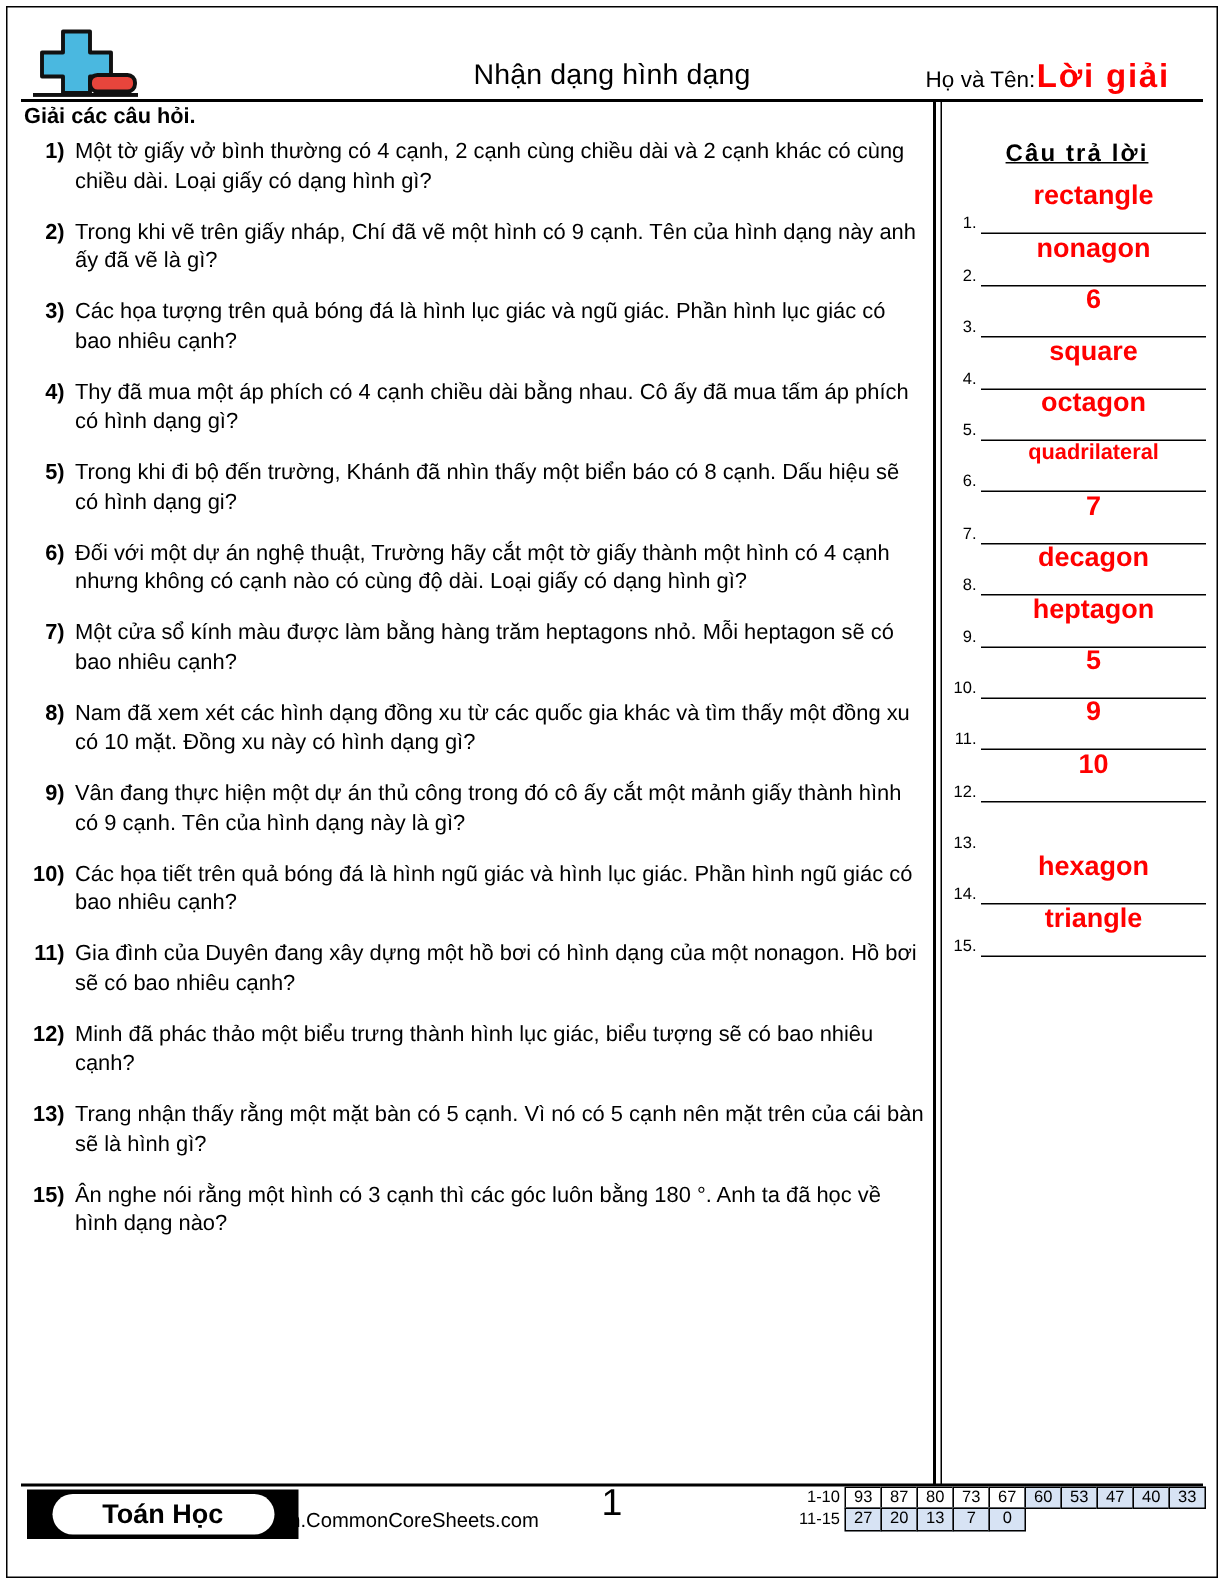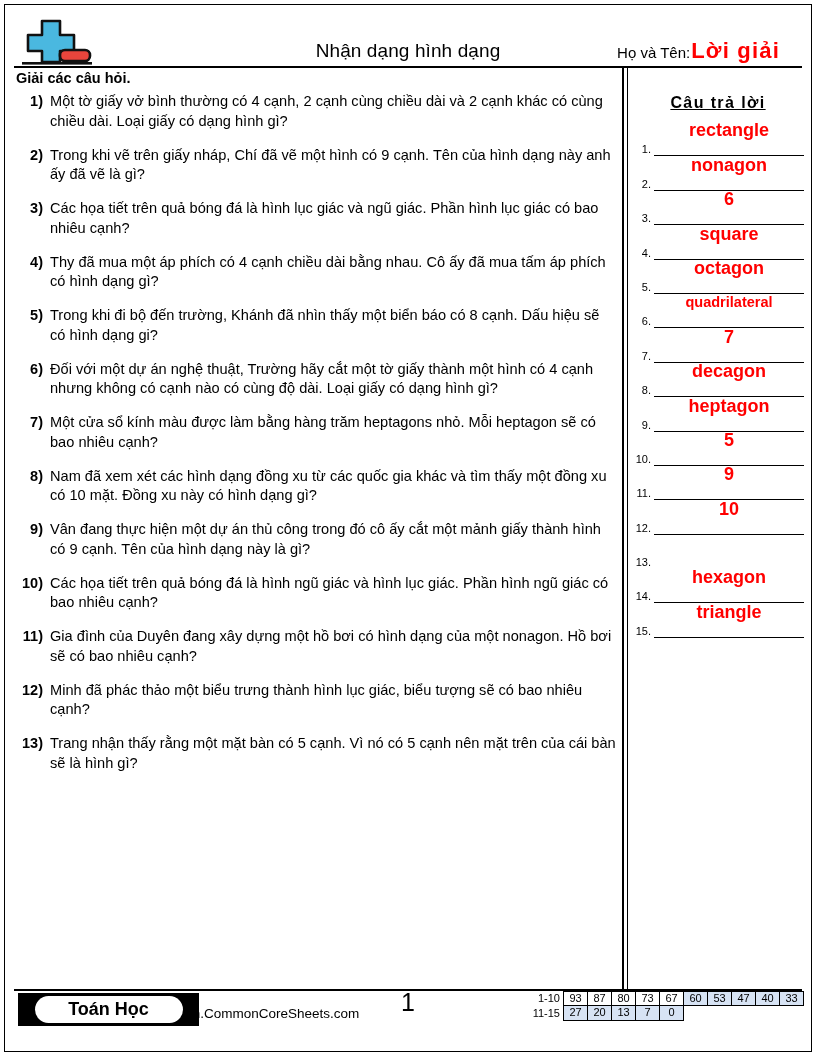--- a/index.html
+++ b/index.html
@@ -247,21 +247,21 @@
     <div class="q-row">
       <div class="q-num">1)</div>
       <div class="q-text">Một tờ giấy vở bình thường có 4 cạnh, 2 cạnh cùng chiều dài và 2 cạnh khác có cùng chiều dài. Loại giấy có dạng hình gì?</div>
     </div>
     <div class="q-row">
       <div class="q-num">2)</div>
       <div class="q-text">Trong khi vẽ trên giấy nháp, Chí đã vẽ một hình có 9 cạnh. Tên của hình dạng này anh ấy đã vẽ là gì?</div>
     </div>
     <div class="q-row">
       <div class="q-num">3)</div>
-      <div class="q-text">Các họa tiết trên quả bóng đá là hình lục giác và ngũ giác. Phần hình lục giác có bao nhiêu cạnh?</div>
+      <div class="q-text">Các họa tượng trên quả bóng đá là hình lục giác và ngũ giác. Phần hình lục giác có bao nhiêu cạnh?</div>
     </div>
     <div class="q-row">
       <div class="q-num">4)</div>
       <div class="q-text">Thy đã mua một áp phích có 4 cạnh chiều dài bằng nhau. Cô ấy đã mua tấm áp phích có hình dạng gì?</div>
     </div>
     <div class="q-row">
       <div class="q-num">5)</div>
       <div class="q-text">Trong khi đi bộ đến trường, Khánh đã nhìn thấy một biển báo có 8 cạnh. Dấu hiệu sẽ có hình dạng gi?</div>
     </div>
     <div class="q-row">
@@ -288,20 +288,24 @@
       <div class="q-num">11)</div>
       <div class="q-text">Gia đình của Duyên đang xây dựng một hồ bơi có hình dạng của một nonagon. Hồ bơi sẽ có bao nhiêu cạnh?</div>
     </div>
     <div class="q-row">
       <div class="q-num">12)</div>
       <div class="q-text">Minh đã phác thảo một biểu trưng thành hình lục giác, biểu tượng sẽ có bao nhiêu cạnh?</div>
     </div>
     <div class="q-row">
       <div class="q-num">13)</div>
       <div class="q-text">Trang nhận thấy rằng một mặt bàn có 5 cạnh. Vì nó có 5 cạnh nên mặt trên của cái bàn sẽ là hình gì?</div>
+    </div>
+    <div class="q-row">
+      <div class="q-num">15)</div>
+      <div class="q-text">Ân nghe nói rằng một hình có 3 cạnh thì các góc luôn bằng 180 °. Anh ta đã học về hình dạng nào?</div>
     </div>
   </div>
 
 <div class="answers">
   <div class="ans-header">Câu trả lời</div>
   <div id="answer-list">
       <div class="ans-row">
         <div class="ans-num">1.</div>
         <div class="ans-line">rectangle</div>
       </div>

